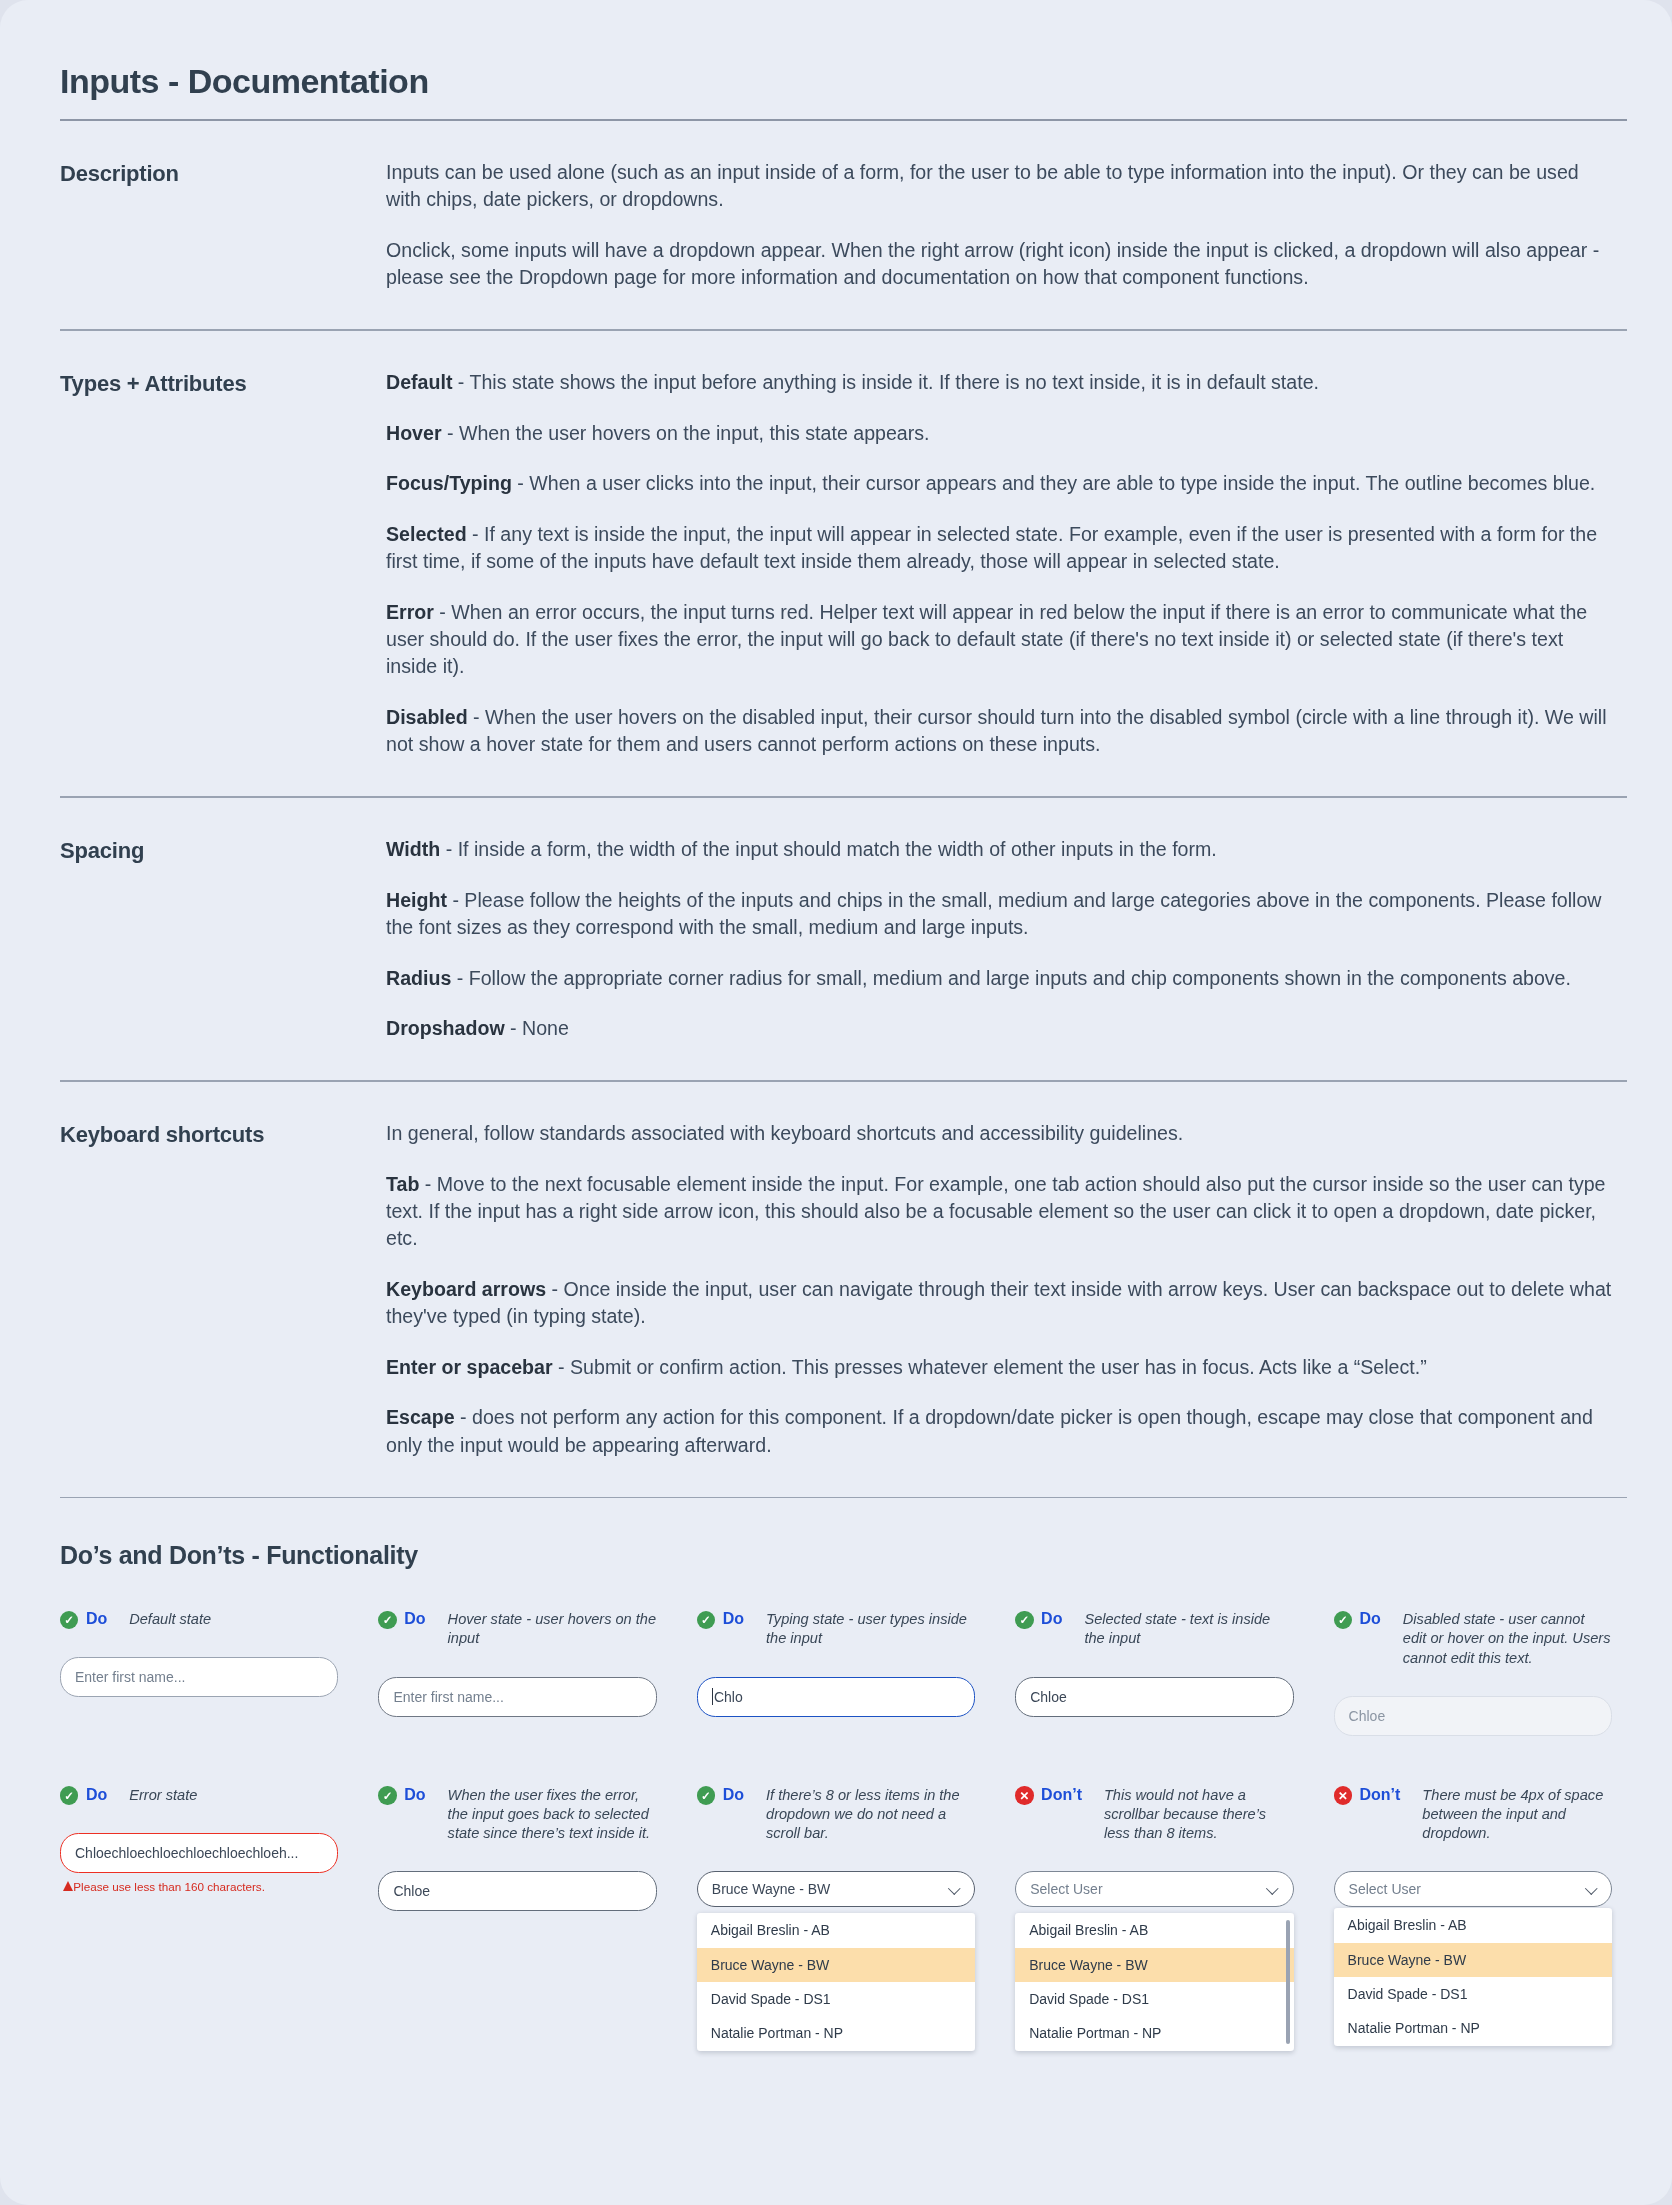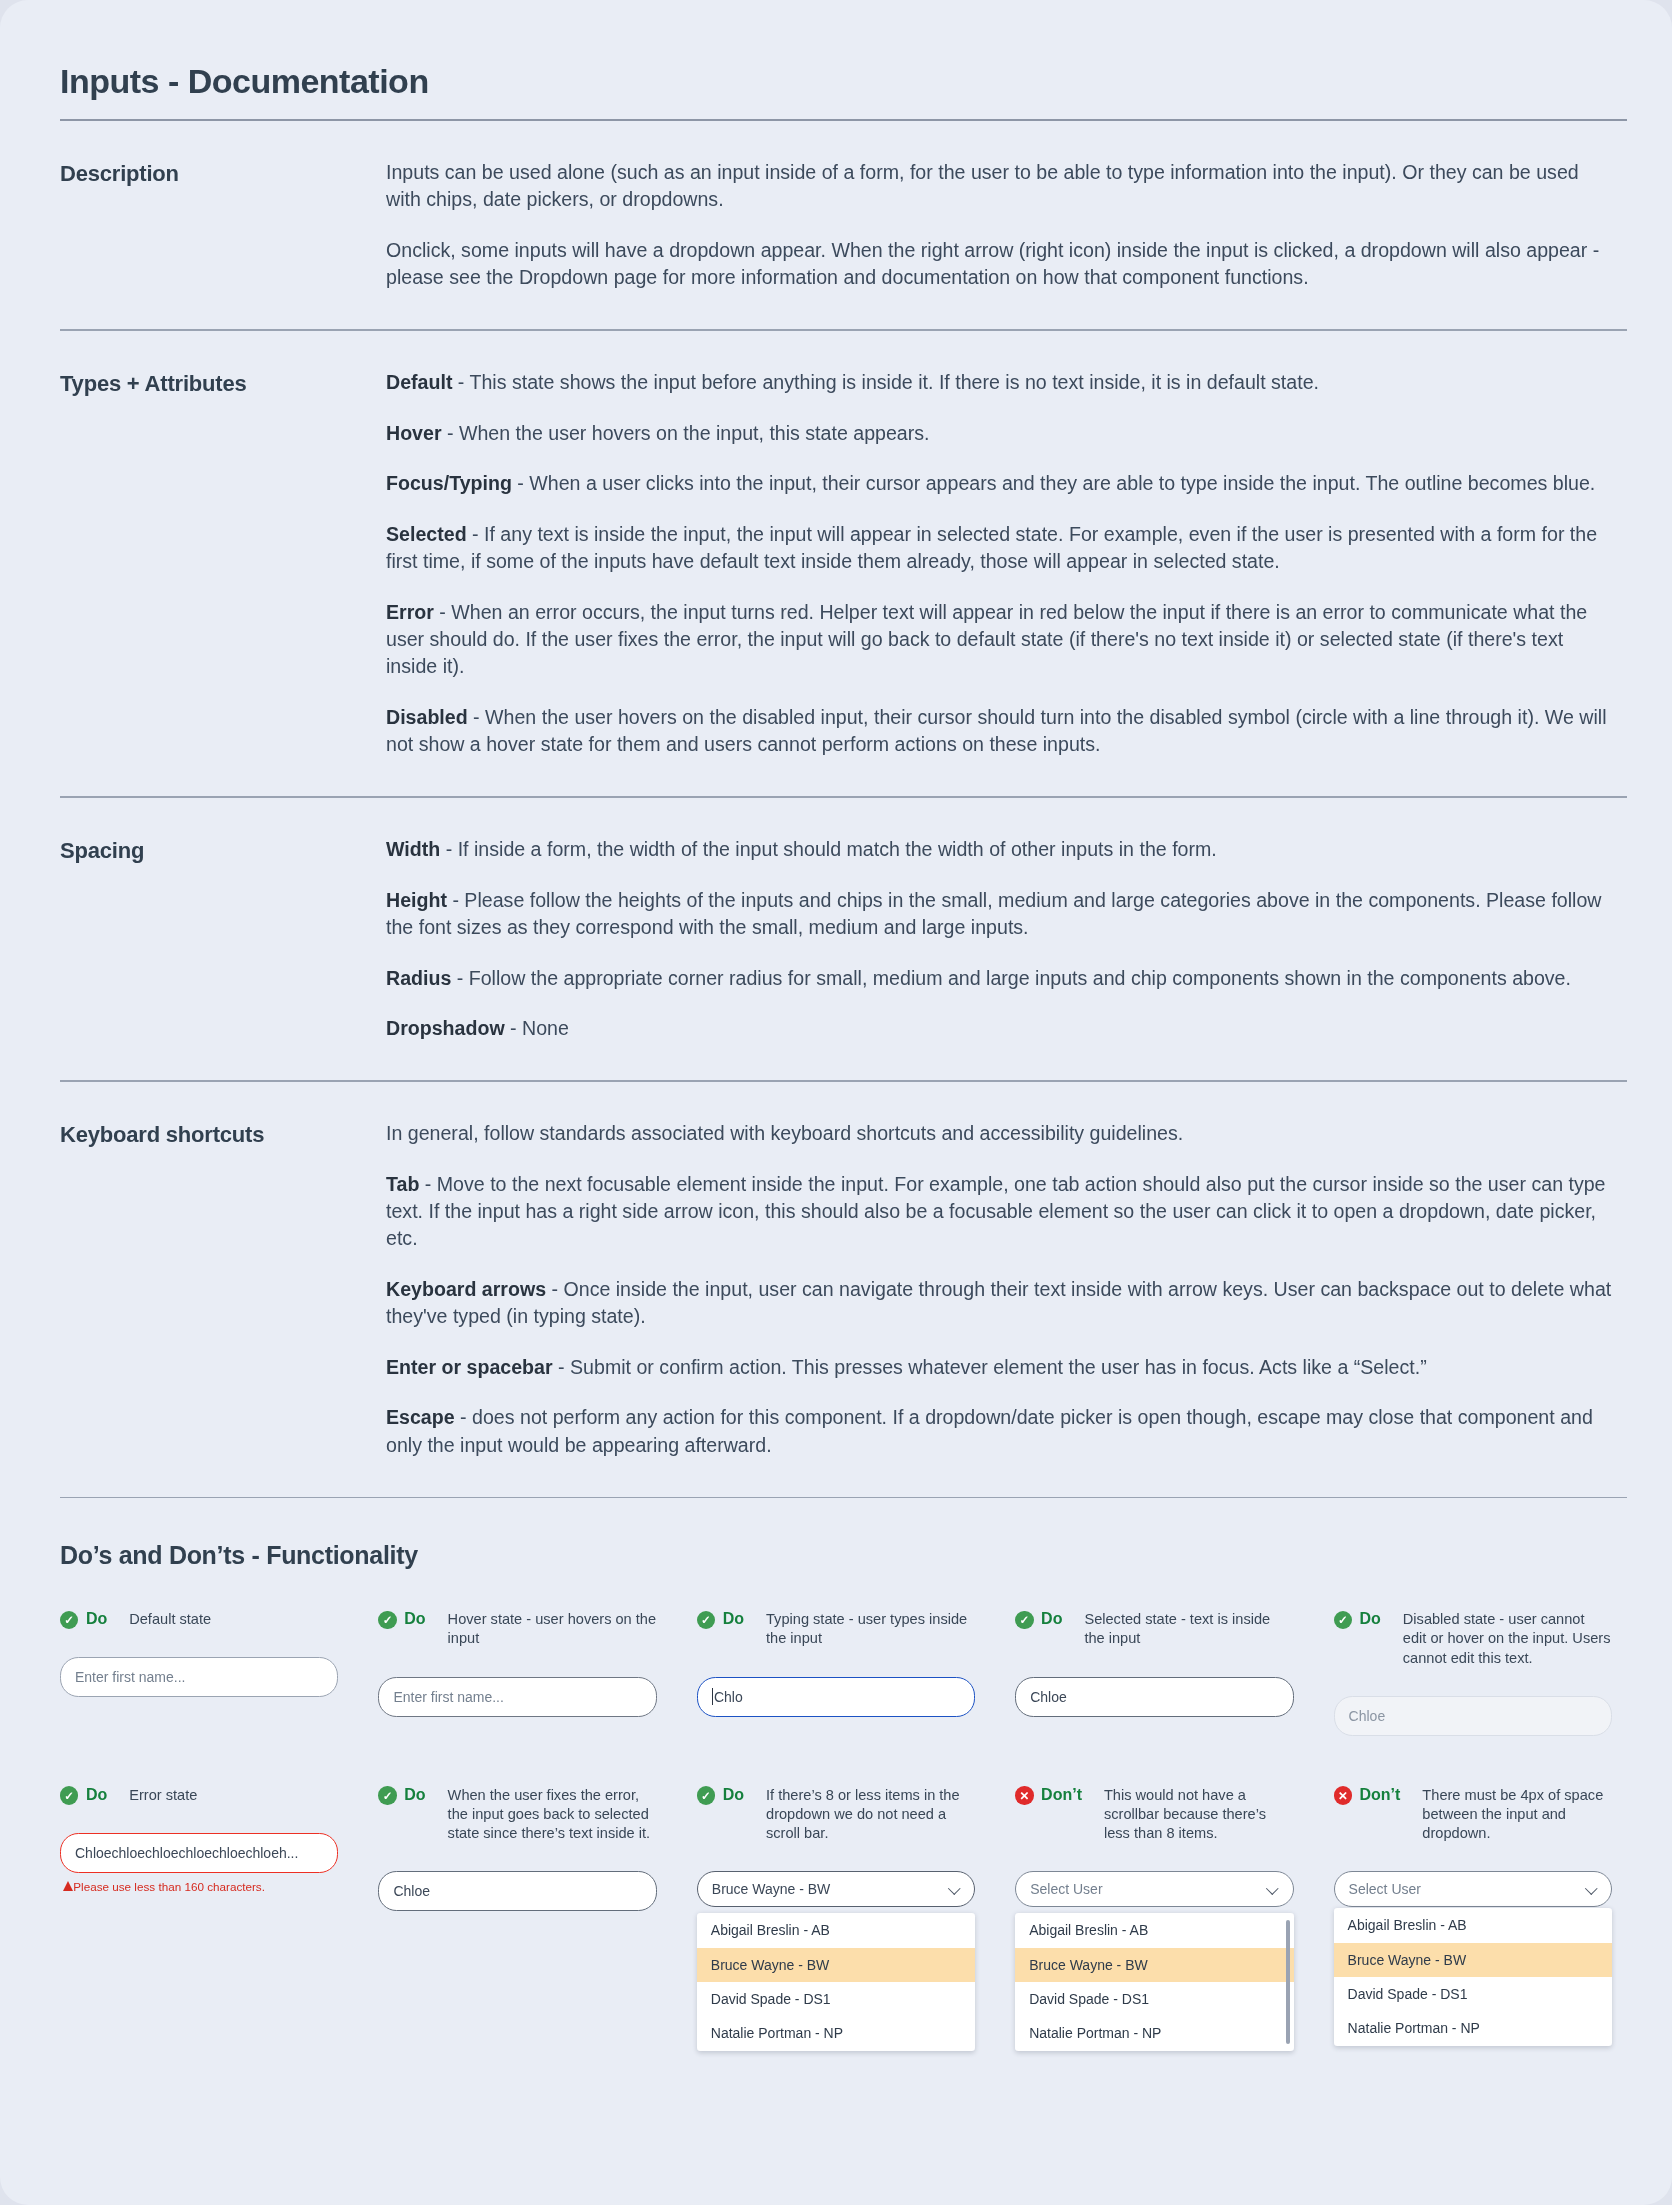--- a/index.html
+++ b/index.html
@@ -59,26 +59,26 @@
   .dd-head { display: flex; align-items: flex-start; gap: 0; }
   .badge-ico {
     width: 18.4px; height: 18.4px; border-radius: 50%;
     flex: 0 0 18.4px; margin-top: 2.5px;
     display: flex; align-items: center; justify-content: center;
     color: #fff; font-size: 11.7px; line-height: 1; font-weight: 700;
   }
   .badge-ico.ok { background: #3f9c52; }
   .badge-ico.no { background: #e02b2b; }
   .badge-word {
-    font-size: 16px; font-weight: 700; color: #15803d;
+    font-size: 16px; font-weight: 700; color: #1d4ed8;
     margin-left: 7.5px; flex: 0 0 auto; padding-top: 1.7px; text-align: center;
   }
   .badge-desc {
     font-size: 14.6px; line-height: 1.32; color: #394757;
-    margin-left: 22px; flex: 1; padding-top: 1.7px;
+    margin-left: 22px; flex: 1; padding-top: 1.7px; font-style: italic;
   }
 
   
   .field-area { margin-top: 28px; }
   .inp {
     height: 40px; border-radius: 18.4px;
     background: #fff; border: 1.3px solid #9ba4b2;
     display: flex; align-items: center;
     padding: 0 14px;
     font-size: 14px; color: #3b4757;

